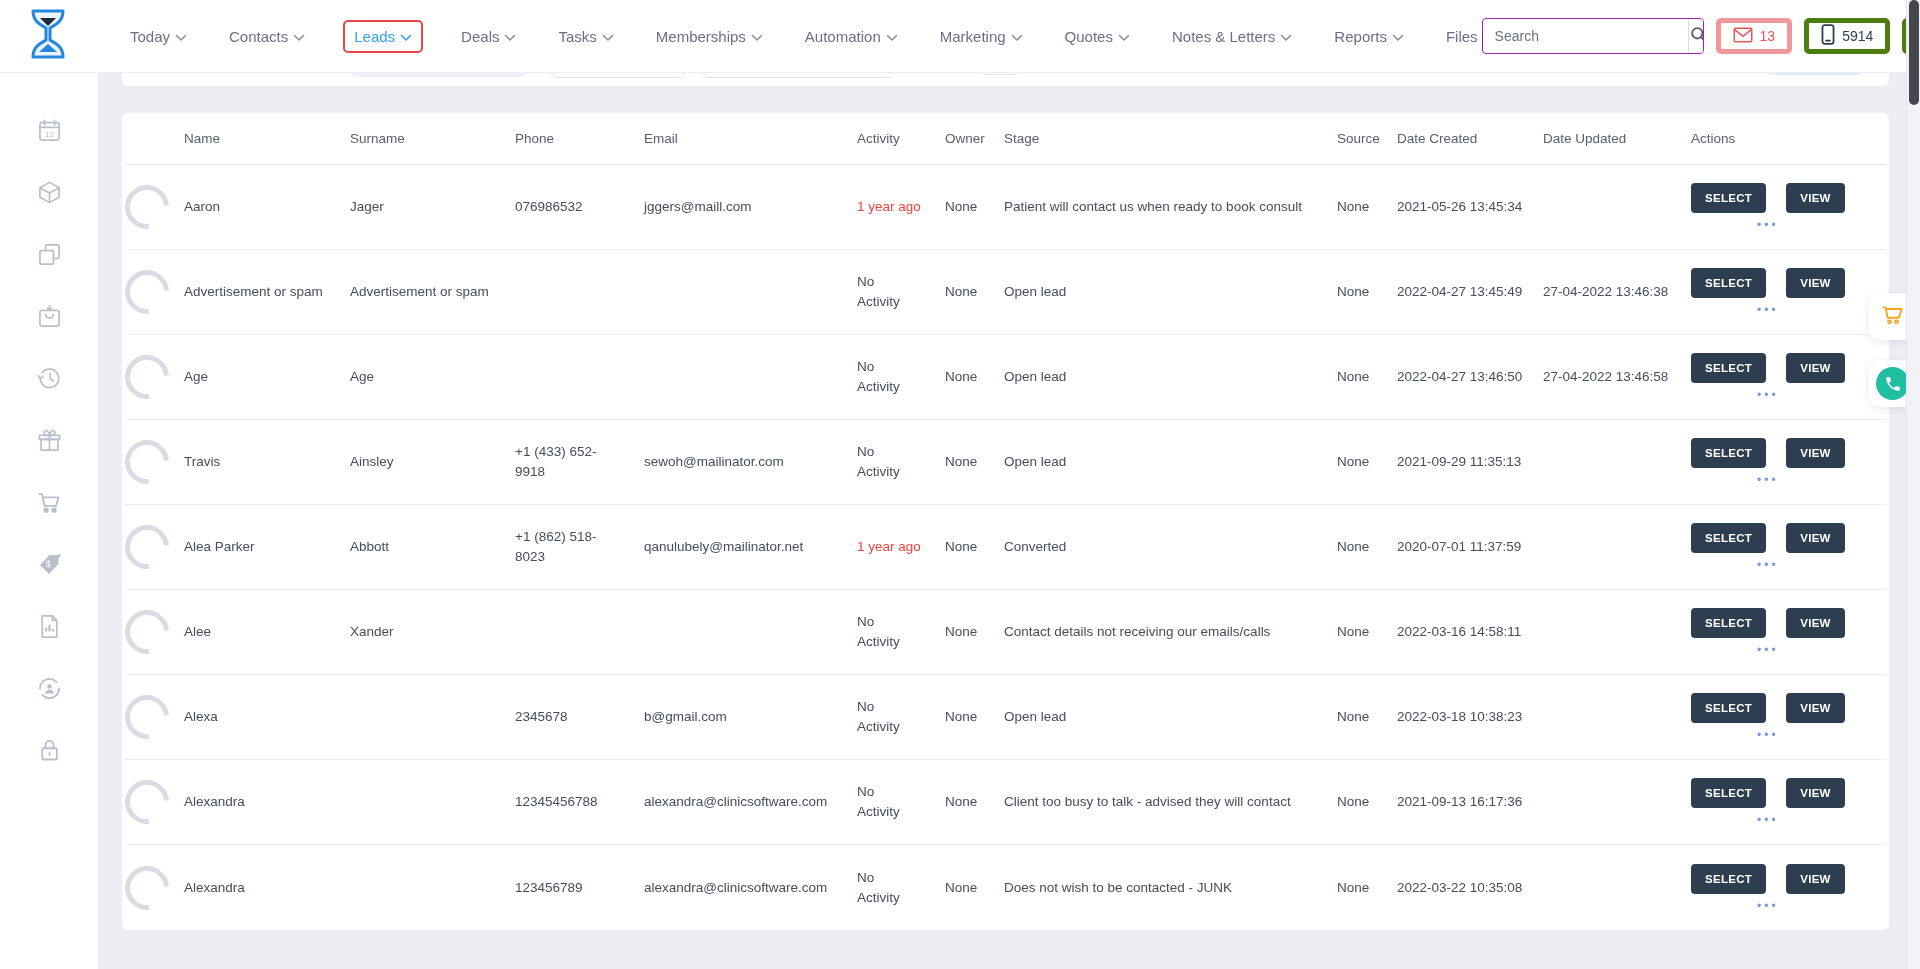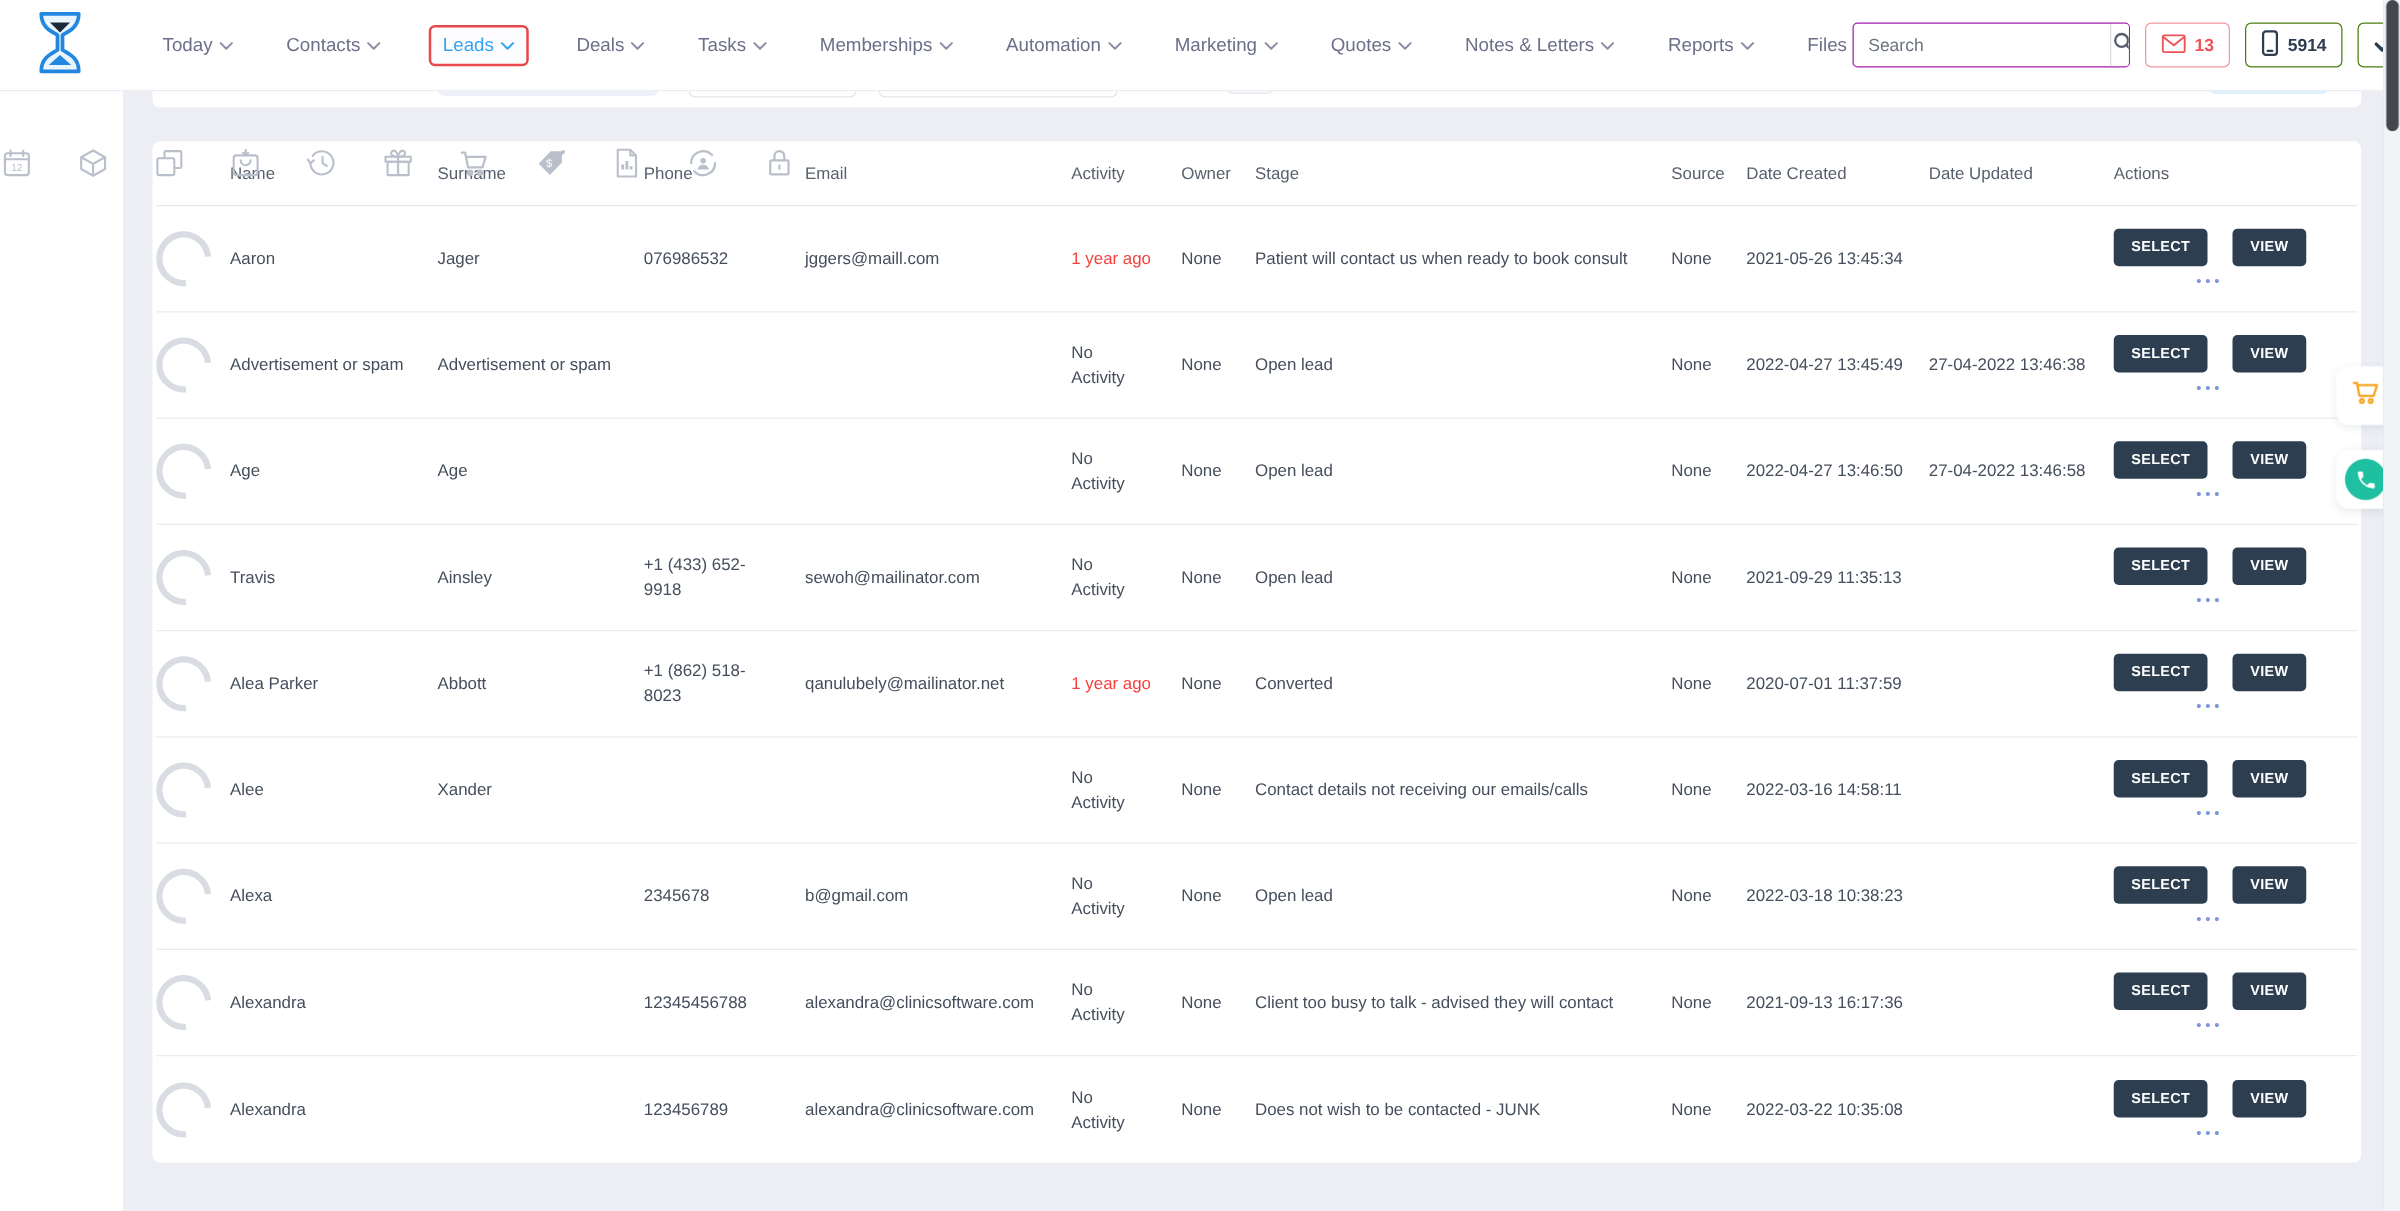--- a/index.html
+++ b/index.html
@@ -12,27 +12,27 @@
   .nav-item { display:flex; align-items:center; gap:5px; font-size:15px; color:#6c6f8a; cursor:pointer; white-space:nowrap; padding:7px 4px; }
   .nav-item svg { margin-top:2px; }
   .nav-item.active { color:#35a3f1; border:2px solid #e8474b; border-radius:5px; padding:6px 9px; background:#fdfdff; }
   .nav-item.active svg path { stroke:#35a3f1; }
 
   .topbar-right { margin-left:auto; margin-right:30px; display:flex; align-items:center; }
   .search-group { display:flex; align-items:stretch; border:1px solid #a21caf; border-radius:4px; height:36px; width:222px; overflow:hidden; }
   .search-group input { border:0; outline:0; flex:1; padding:0 12px; font-size:14px; color:#3c4656; font-family:inherit; background:transparent; }
   .search-group input::placeholder { color:#6a7380; }
   .search-btn { width:38px; border-left:1px solid #d8dbe2; display:flex; align-items:center; justify-content:center; cursor:pointer; background:#fff; }
-  .badge { display:flex; align-items:center; gap:7px; height:36px; padding:0 12px; border:1px solid #4d7c0f; border-radius:5px; font-size:14px; font-weight:bold; color:#2d3e50; margin-left:12px; cursor:pointer; background:#fff; }
+  .badge { display:flex; align-items:center; gap:7px; height:36px; padding:0 12px; border:5px solid #4d7c0f; border-radius:5px; font-size:14px; font-weight:normal; color:#2d3e50; margin-left:12px; cursor:pointer; background:#fff; }
   .badge.mail { border-color:#f0989b; color:#ed5357; }
   .badge.help { padding:0 10px; }
   .user-name { margin-left:14px; width:76px; font-size:13.5px; font-weight:bold; color:#2d3a4c; line-height:1.35; }
 
   
-  .sidebar { position:fixed; top:73px; left:0; width:98px; height:896px; background:#fff; display:flex; flex-direction:row; align-items:flex-start; padding-top:43px; gap:34px; z-index:10; }
+  .sidebar { position:fixed; top:73px; left:0; width:98px; height:896px; background:#fff; display:flex; flex-direction:column; align-items:center; padding-top:43px; gap:34px; z-index:10; }
   .side-icon { width:28px; height:28px; display:flex; align-items:center; justify-content:center; cursor:pointer; }
 
   
   .main { margin-left:98px; padding:31px 31px 0 24px; }
   .card { background:#fff; border-radius:6px; }
 
   .toolbar { height:55px; display:flex; align-items:center; padding:0 26px 0 28px; }
   .t-title { display:flex; align-items:center; gap:10px; }
   .t-title .label { font-size:17px; font-weight:bold; letter-spacing:.5px; color:#28374a; }
   .t-divider { width:1px; height:26px; background:#dfe2e8; margin:0 16px 0 18px; }

